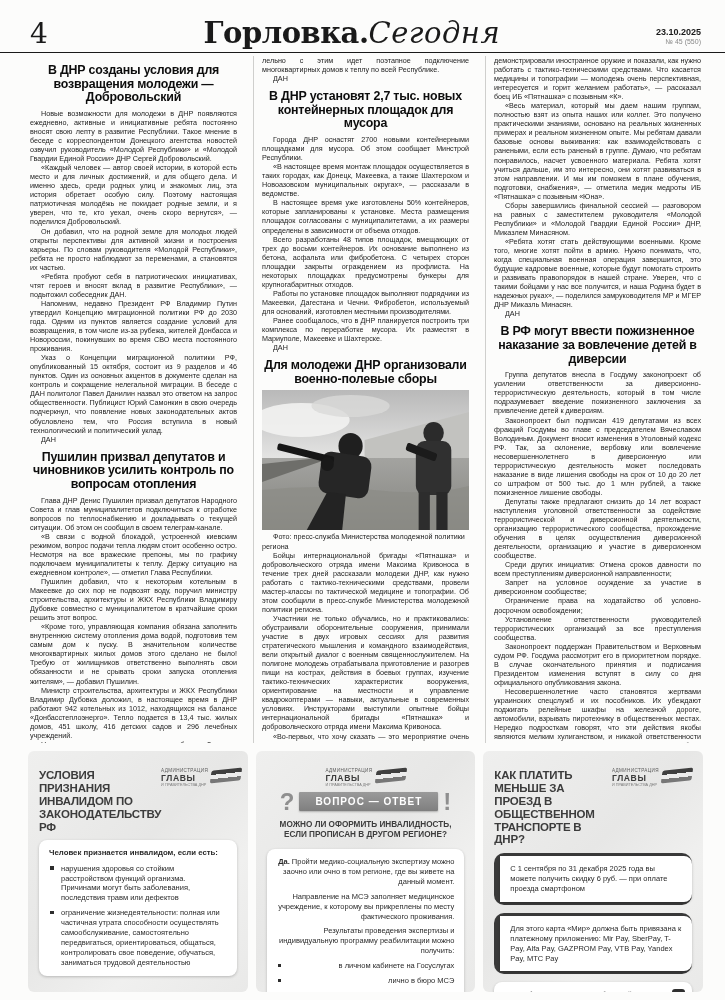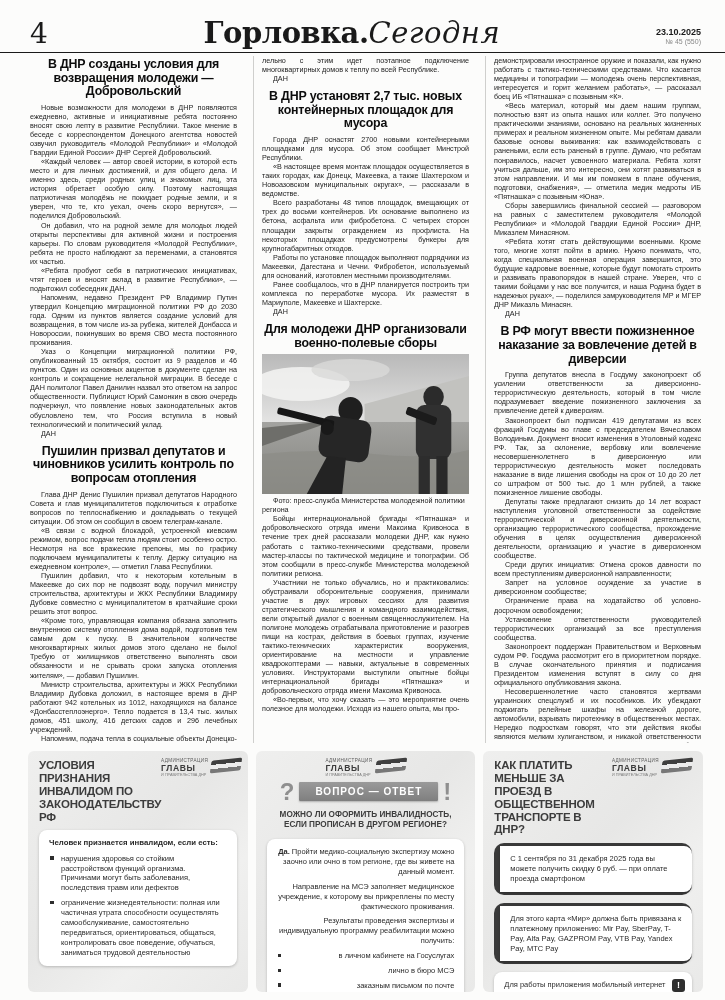--- a/index.html
+++ b/index.html
@@ -27,35 +27,35 @@
 
   
   .content{ display:flex; padding:3px 24px 0 30px; height:690px; overflow:hidden; }
   .col{ flex:1 1 0; overflow:hidden; min-width:0; }
   .col + .col{ border-left:1px solid #cfcfcd; margin-left:16px; padding-left:8px; }
 
   h2.art-title{
     margin:7px 1px 4px; font-size:12.4px; line-height:1.1; text-align:center;
     font-weight:bold; letter-spacing:-0.2px; color:#0d0d0d;
   }
-  .col > .art:first-child h2.art-title{ margin-top:2px; }
+  .col > .art:first-child h2.art-title{ margin-top:8px; }
   .art-body p, p.caption{
     margin:0; font-size:7.2px; line-height:9.05px; text-align:justify;
     text-indent:11px; color:#1c1c1c;
   }
   .art-body.cont p:first-child{ text-indent:0; }
 
   .photo-wrap{ margin:2px 0 2px; }
   .photo-wrap svg{ display:block; width:100%; height:140px; }
   p.caption{ text-align:left; }
 
   
   .boxes{ display:flex; gap:8px; padding:8px 22px 0 28px; height:249px; }
   .box{
-    flex:1 1 0; min-width:0; position:relative; border-radius:6px; padding:8px 11px;
+    flex:1 1 0; min-width:0; position:relative; border-radius:6px; padding:18px 11px;
     background:linear-gradient(135deg,#efefee 0%,#e7e7e6 45%,#f0f0ef 70%,#e9e9e8 100%);
     overflow:hidden;
   }
   .box-head{ display:flex; justify-content:space-between; align-items:flex-start; margin-bottom:7px; }
   .box-title{
     font-weight:bold; font-size:11.5px; line-height:1.12; color:#3c3c3c;
     text-transform:uppercase; letter-spacing:-0.2px; max-width:150px;
   }
   .gov-logo{ display:flex; gap:3px; flex-shrink:0; }
   .gov-logo .logo-txt{ text-align:left; line-height:1.05; }
@@ -154,20 +154,21 @@
     <div class="col">
       <div class="art-body cont">
           <p>лельно с этим идет поэтапное подключение многоквартирных домов к теплу по всей Республике.</p>
           <p>ДАН</p>
         </div>
       <div class="art">
         <h2 class="art-title">В ДНР установят 2,7 тыс. новых контейнерных площадок для мусора</h2>
         <div class="art-body">
             <p>Города ДНР оснастят 2700 новыми контейнерными площадками для мусора. Об этом сообщает Минстрой Республики.</p>
             <p>«В настоящее время монтаж площадок осуществляется в таких городах, как Донецк, Макеевка, а также Шахтерском и Новоазовском муниципальных округах», — рассказали в ведомстве.</p>
+            <p>В настоящее время уже изготовлены 50% контейнеров, которые запланированы к установке. Места размещения площадок согласованы с муниципалитетами, а их размеры определены в зависимости от объема отходов.</p>
             <p>Всего разработаны 48 типов площадок, вмещающих от трех до восьми контейнеров. Их основание выполнено из бетона, асфальта или фибробетона. С четырех сторон площадки закрыты ограждением из профлиста. На некоторых площадках предусмотрены бункеры для крупногабаритных отходов.</p>
             <p>Работы по установке площадок выполняют подрядчики из Макеевки, Дагестана и Чечни. Фибробетон, используемый для оснований, изготовлен местными производителями.</p>
             <p>Ранее сообщалось, что в ДНР планируется построить три комплекса по переработке мусора. Их разместят в Мариуполе, Макеевке и Шахтерске.</p>
             <p>ДАН</p>
           </div>
       </div>
       <div class="art">
         <h2 class="art-title">Для молодежи ДНР организовали военно-полевые сборы</h2>
         <div class="photo-wrap">
           <svg viewBox="0 0 222 140" preserveAspectRatio="none">

